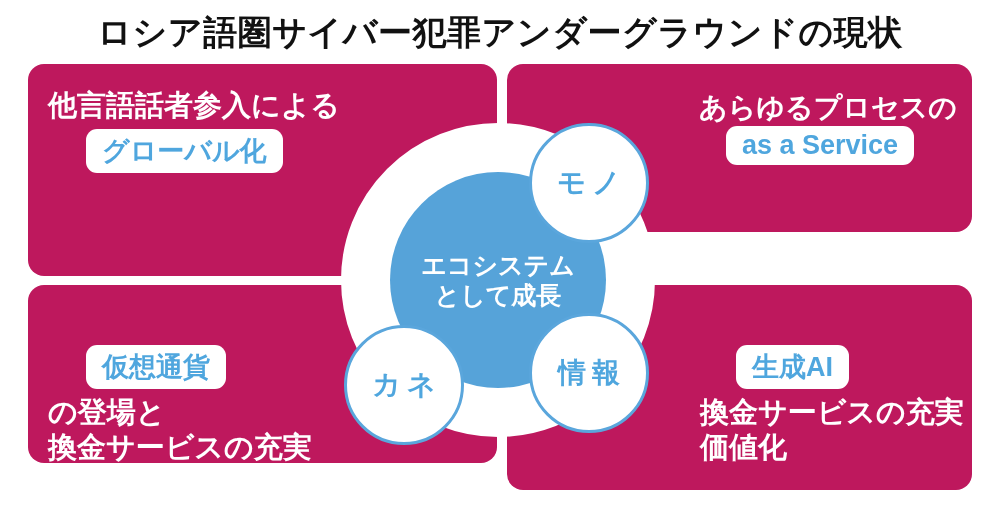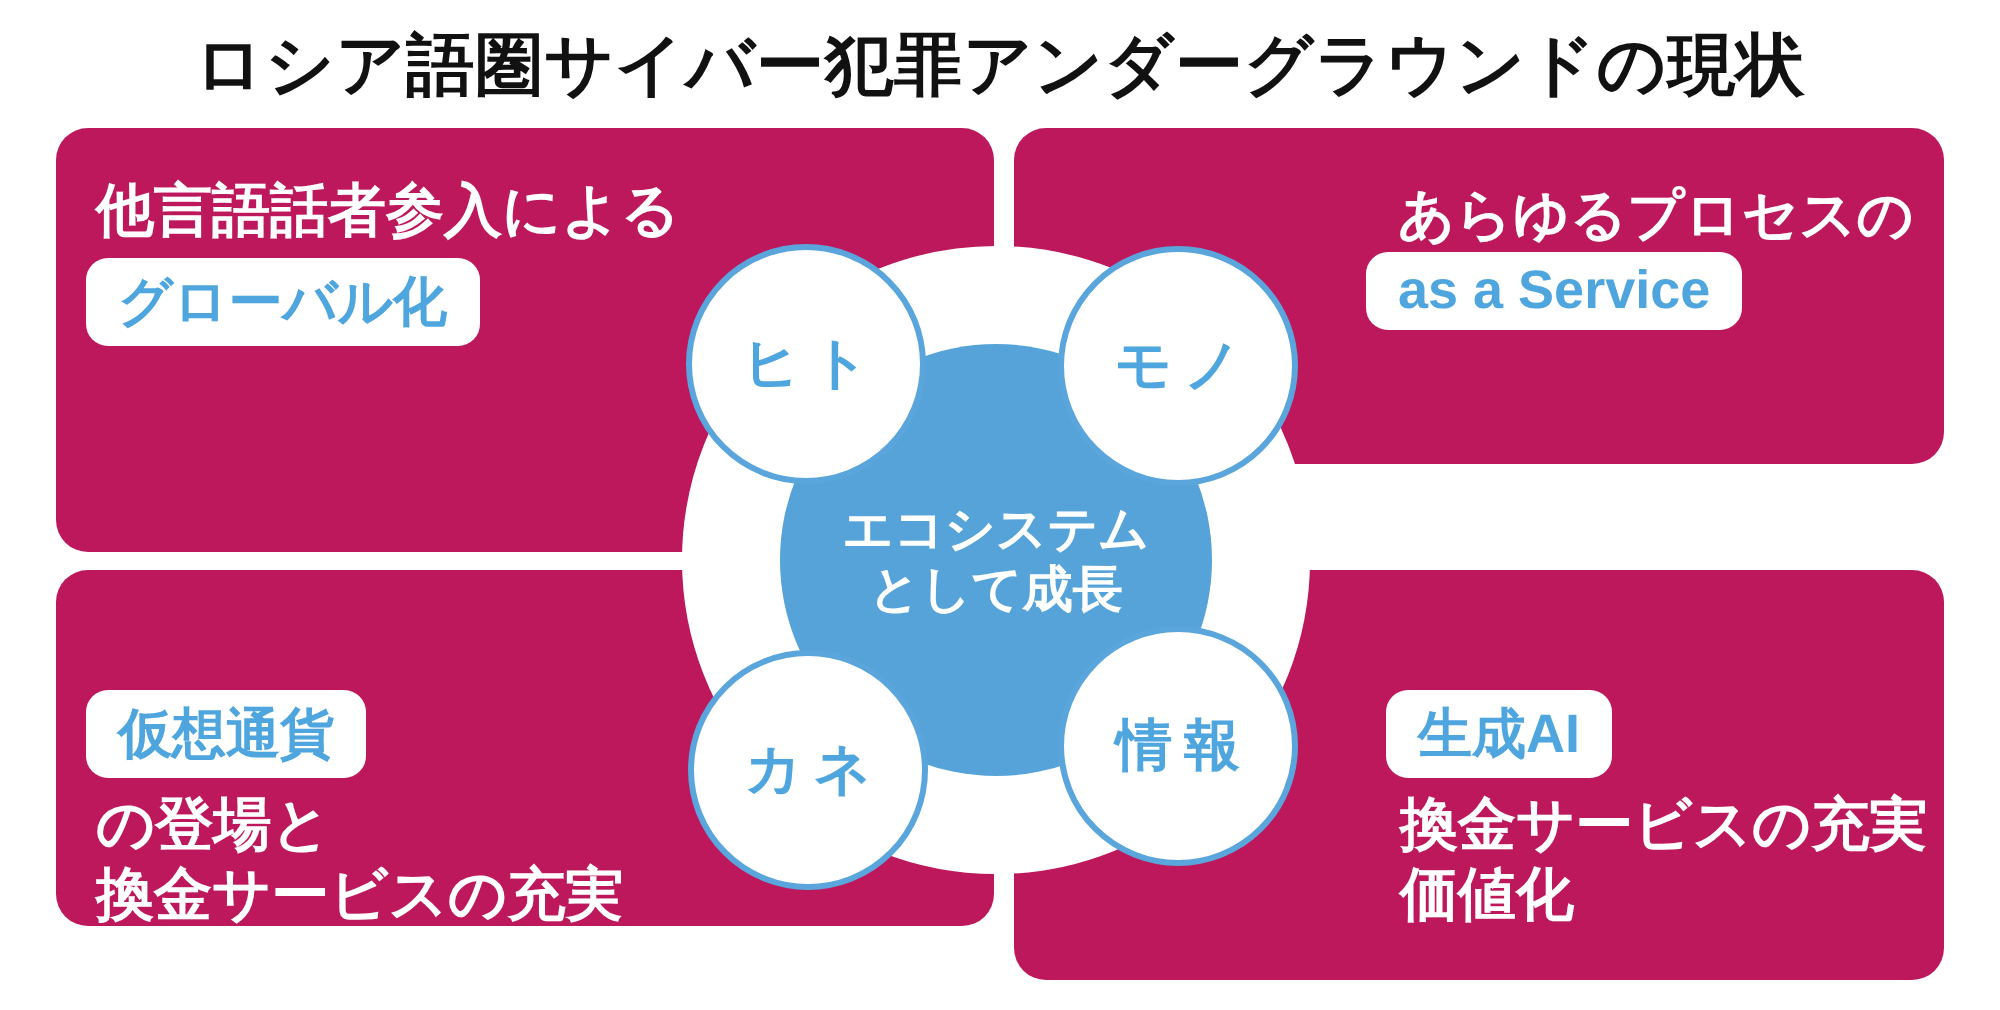--- a/index.html
+++ b/index.html
@@ -35,20 +35,21 @@
   }
   .badge{
     position:absolute;
     display:inline-block;
     background:#ffffff;
     color:#4FA6DE;
     font-size:27px;font-weight:bold;
     padding:4px 16px;
     border-radius:11px;
     white-space:nowrap;
+    margin-left:43px;
   }
   
   .ring{
     position:absolute;
     left:341px;top:123px;
     width:314px;height:314px;
     box-sizing:border-box;
     border:50px solid #ffffff;
     border-radius:50%;
     background:transparent;
@@ -113,23 +114,20 @@
     <div class="panel-line" style="left:193px;top:143px;">価値化</div>
   </div>
 
   <div class="ring"></div>
 
   <div class="disc">
     <span>エコシステム</span>
     <span>として成長</span>
   </div>
 
-  <div class="node node-hito">
-    <span>ヒト</span>
-  </div>
   <div class="node node-mono">
     <span>モノ</span>
   </div>
   <div class="node node-kane">
     <span>カネ</span>
   </div>
   <div class="node node-joho">
     <span>情報</span>
   </div>
 

